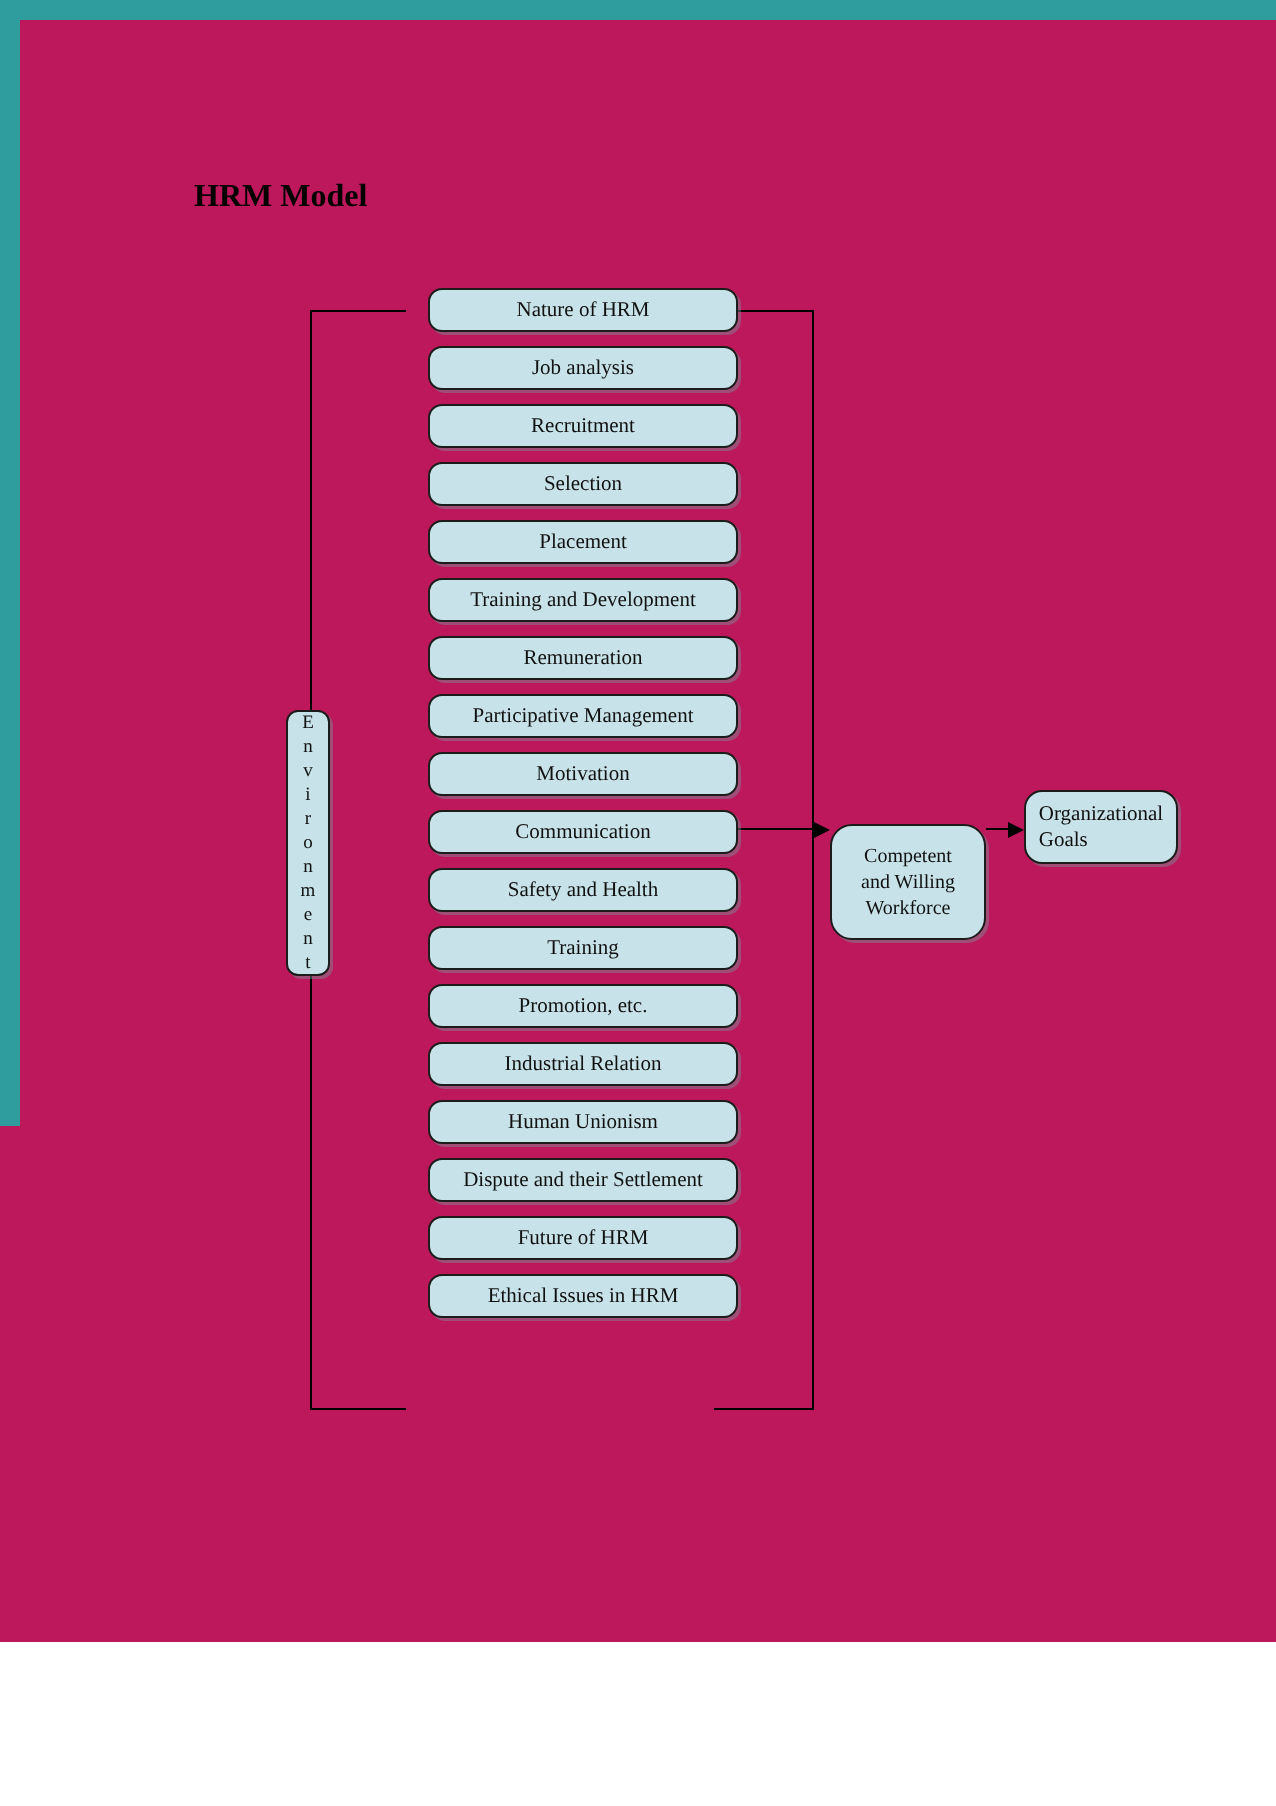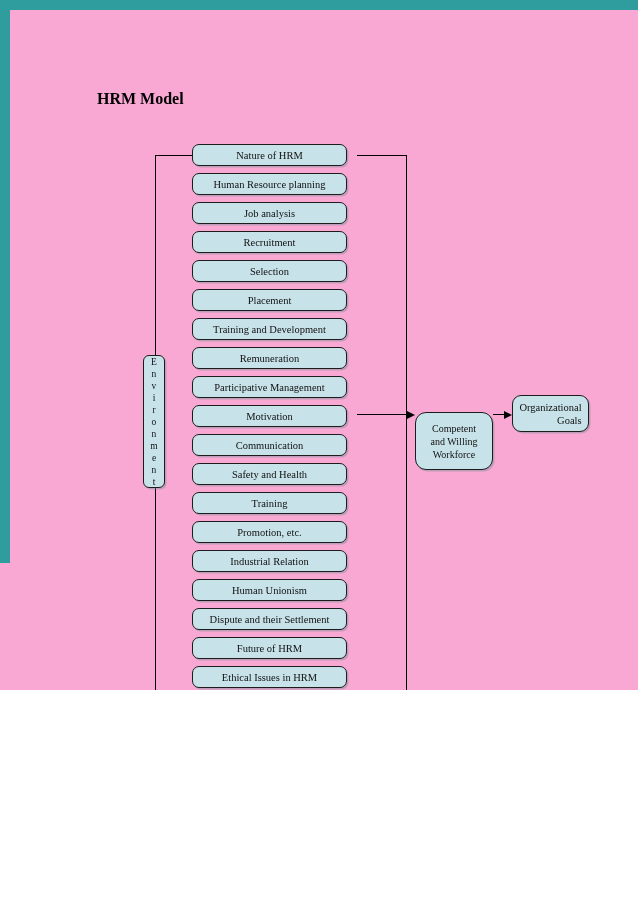--- a/index.html
+++ b/index.html
@@ -1,19 +1,19 @@
 <!DOCTYPE html>
 <html><head>
 <meta charset="utf-8">
 <style>
   html,body{margin:0;padding:0;background:#ffffff;}
   .page{
     position:relative;
-    width:638px;height:690px;
-    background:#f9a8d4;
+    width:638px;height:821px;
+    background:#be185d;
     font-family:"Liberation Serif","DejaVu Serif",serif;
     overflow:hidden;
   }
   .bar-top{
     position:absolute;left:0;top:0;width:638px;height:10px;
     background:#2f9d9d;
   }
   .bar-left{
     position:absolute;left:0;top:10px;width:10px;height:553px;
     background:#2f9d9d;
@@ -38,21 +38,21 @@
   .arrow-head{
     position:absolute;width:0;height:0;
     border-top:4px solid transparent;
     border-bottom:4px solid transparent;
     border-left:8px solid #000;
   }
   .ah1{left:407px;top:410.5px;}
   .ah2{left:504px;top:410.5px;}
 
   .boxes-column{
-    position:absolute;left:192px;top:144px;
+    position:absolute;left:214px;top:144px;
     display:flex;flex-direction:column;gap:7px;
   }
   .process-box{
     width:155px;height:22px;
     box-sizing:border-box;
     background:#c7e2e8;
     border:1.2px solid #1c1c1c;
     border-radius:7px;
     display:flex;align-items:center;justify-content:center;
     font-size:10.5px;color:#111;
@@ -88,21 +88,21 @@
   }
   .goal-box{
     position:absolute;left:512px;top:395px;
     width:77px;height:37px;
     box-sizing:border-box;
     background:#c7e2e8;
     border:1.2px solid #1c1c1c;
     border-radius:9px;
     display:flex;align-items:center;justify-content:center;
     font-size:10.5px;line-height:13px;color:#111;
-    text-align:right;white-space:pre-line;
+    text-align:left;white-space:pre-line;
     box-shadow:1.5px 1.5px 0 rgba(120,145,150,0.45);
   }
   .page-number{
     position:absolute;left:0;top:891px;width:638px;
     text-align:right;font-size:13px;color:#111;
   }
 </style>
 </head>
 <body>
 
@@ -121,21 +121,20 @@
   <div class="line r-bot"></div>
 
   <div class="line a1"></div>
   <div class="arrow-head ah1"></div>
 
   <div class="line a2"></div>
   <div class="arrow-head ah2"></div>
 
   <div class="boxes-column">
     <div class="process-box">Nature of HRM</div>
-      <div class="process-box">Human Resource planning</div>
       <div class="process-box">Job analysis</div>
       <div class="process-box">Recruitment</div>
       <div class="process-box">Selection</div>
       <div class="process-box">Placement</div>
       <div class="process-box">Training and Development</div>
       <div class="process-box">Remuneration</div>
       <div class="process-box">Participative Management</div>
       <div class="process-box">Motivation</div>
       <div class="process-box">Communication</div>
       <div class="process-box">Safety and Health</div>

